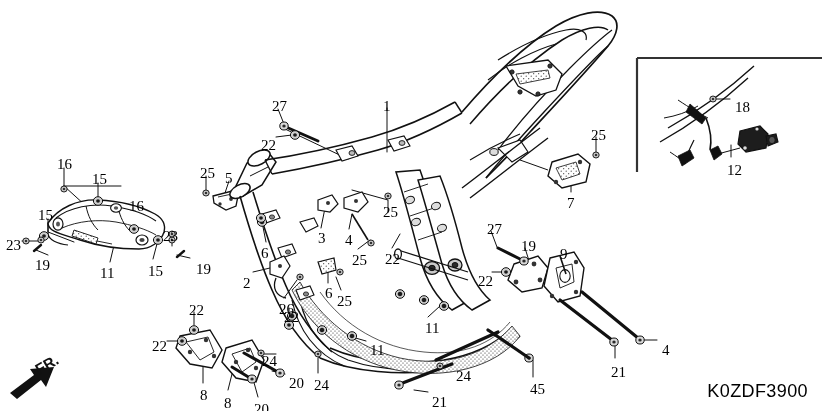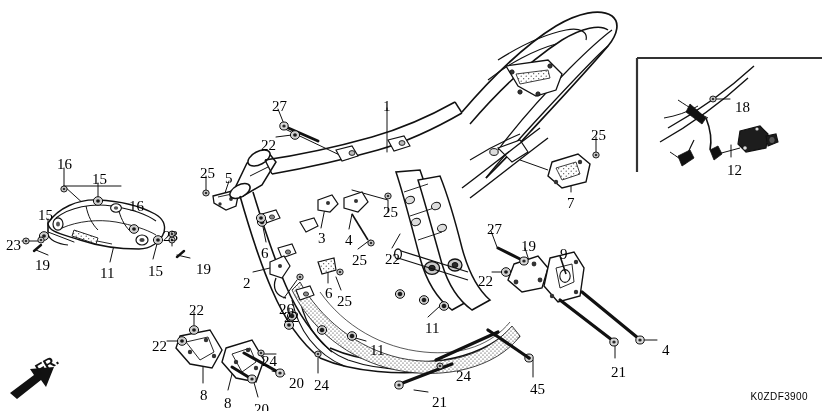--- a/index.html
+++ b/index.html
@@ -4,21 +4,21 @@
 <title>Frame Body Parts Diagram</title>
 <style>
   html,body{margin:0;padding:0;background:#ffffff;}
   body{width:822px;height:411px;overflow:hidden;
        font-family:"Liberation Sans","DejaVu Sans",sans-serif;}
   #stage{position:relative;width:822px;height:411px;background:#fff;}
   #art{position:absolute;left:0;top:0;width:822px;height:411px;}
   .lbl{position:absolute;font-size:15px;font-weight:400;color:#000;
        line-height:1;letter-spacing:0px;white-space:nowrap;
        font-family:Liberation Serif, serif;}
-  #partcode{position:absolute;right:14px;bottom:9px;font-size:10px;
+  #partcode{position:absolute;right:14px;bottom:9px;font-size:18px;
             letter-spacing:.4px;color:#000;}
   #frmark{position:absolute;left:8px;top:355px;width:80px;height:46px;}
 </style>
 </head>
 <body>
 
 <div id="stage">
 
   <svg id="art" viewBox="0 0 822 411" xmlns="http://www.w3.org/2000/svg">
     <defs>

